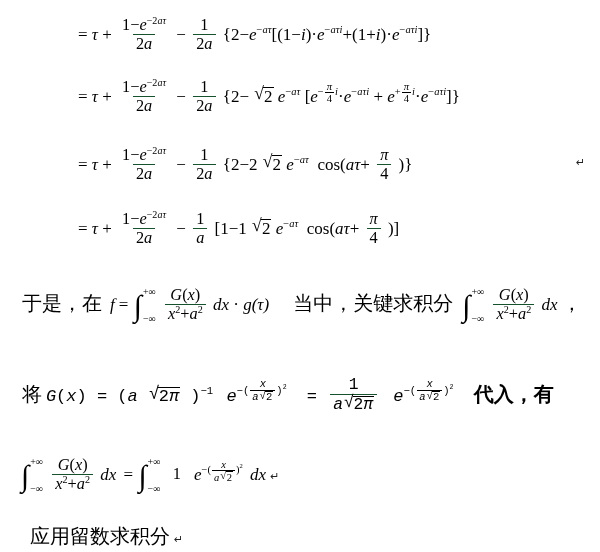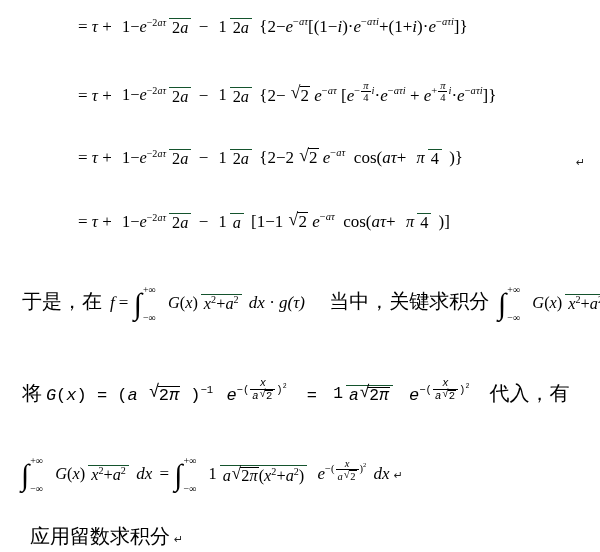--- a/index.html
+++ b/index.html
@@ -26,21 +26,21 @@
     font-size: 17px;
     line-height: 1;
     white-space: nowrap;
   }
   .it { font-style: italic; }
   .up { font-style: normal; }
 
   
   .frac {
     display: inline-flex;
-    flex-direction: row;
+    flex-direction: column;
     align-items: center;
     vertical-align: middle;
     margin: 0 3px;
     position: relative;
     top: -0.05em;
   }
   .frac .num {
     padding: 0 3px 1px 3px;
     font-size: 0.96em;
   }
@@ -279,21 +279,21 @@
       <span class="up" style="margin-left:10px;">=</span>
       <span class="frac">
         <span class="num">1</span>
         <span class="den"><span class="it">a</span><span class="sqrt"><span class="rad">2<span class="it">π</span></span></span></span>
       </span>
       <span class="it" style="margin-left:3px;">e</span><sup class="s">−(<span class="sfrac">
             <span class="num"><span class="it">x</span></span>
             <span class="den"><span class="it">a</span><span class="sqrt"><span class="rad">2</span></span></span>
           </span>)<sup class="s">2</sup></sup>
     </span>
-    <span class="cjk" style="margin-left:10px;">代入，有</span>
+    <span class="cjk" style="margin-left:10px;font-weight:bold;">代入，有</span>
   </div>
 
   <div class="para" style="left:20px; top:458px;">
     <span class="math">
       <span class="intg">
         <span class="sym">∫</span>
         <span class="lims">
           <span class="hi">+∞</span>
           <span class="lo">−∞</span>
         </span>
@@ -306,21 +306,20 @@
       <span class="up" style="margin-left:3px;">=</span>
       <span class="intg">
         <span class="sym">∫</span>
         <span class="lims">
           <span class="hi">+∞</span>
           <span class="lo">−∞</span>
         </span>
       </span>
       <span class="frac">
         <span class="num">1</span>
-        <span class="den"><span class="it">a</span><span class="sqrt"><span class="rad">2<span class="it">π</span></span></span>(<span class="it">x</span><sup class="s">2</sup>+<span class="it">a</span><sup class="s">2</sup>)</span>
       </span>
       <span class="it" style="margin-left:3px;">e</span><sup class="s">−(<span class="sfrac">
             <span class="num"><span class="it">x</span></span>
             <span class="den"><span class="it">a</span><span class="sqrt"><span class="rad">2</span></span></span>
           </span>)<sup class="s">2</sup></sup>
       <span class="it" style="margin-left:3px;">dx</span>
     </span>
     <span class="pilcrow">↵</span>
   </div>
 

